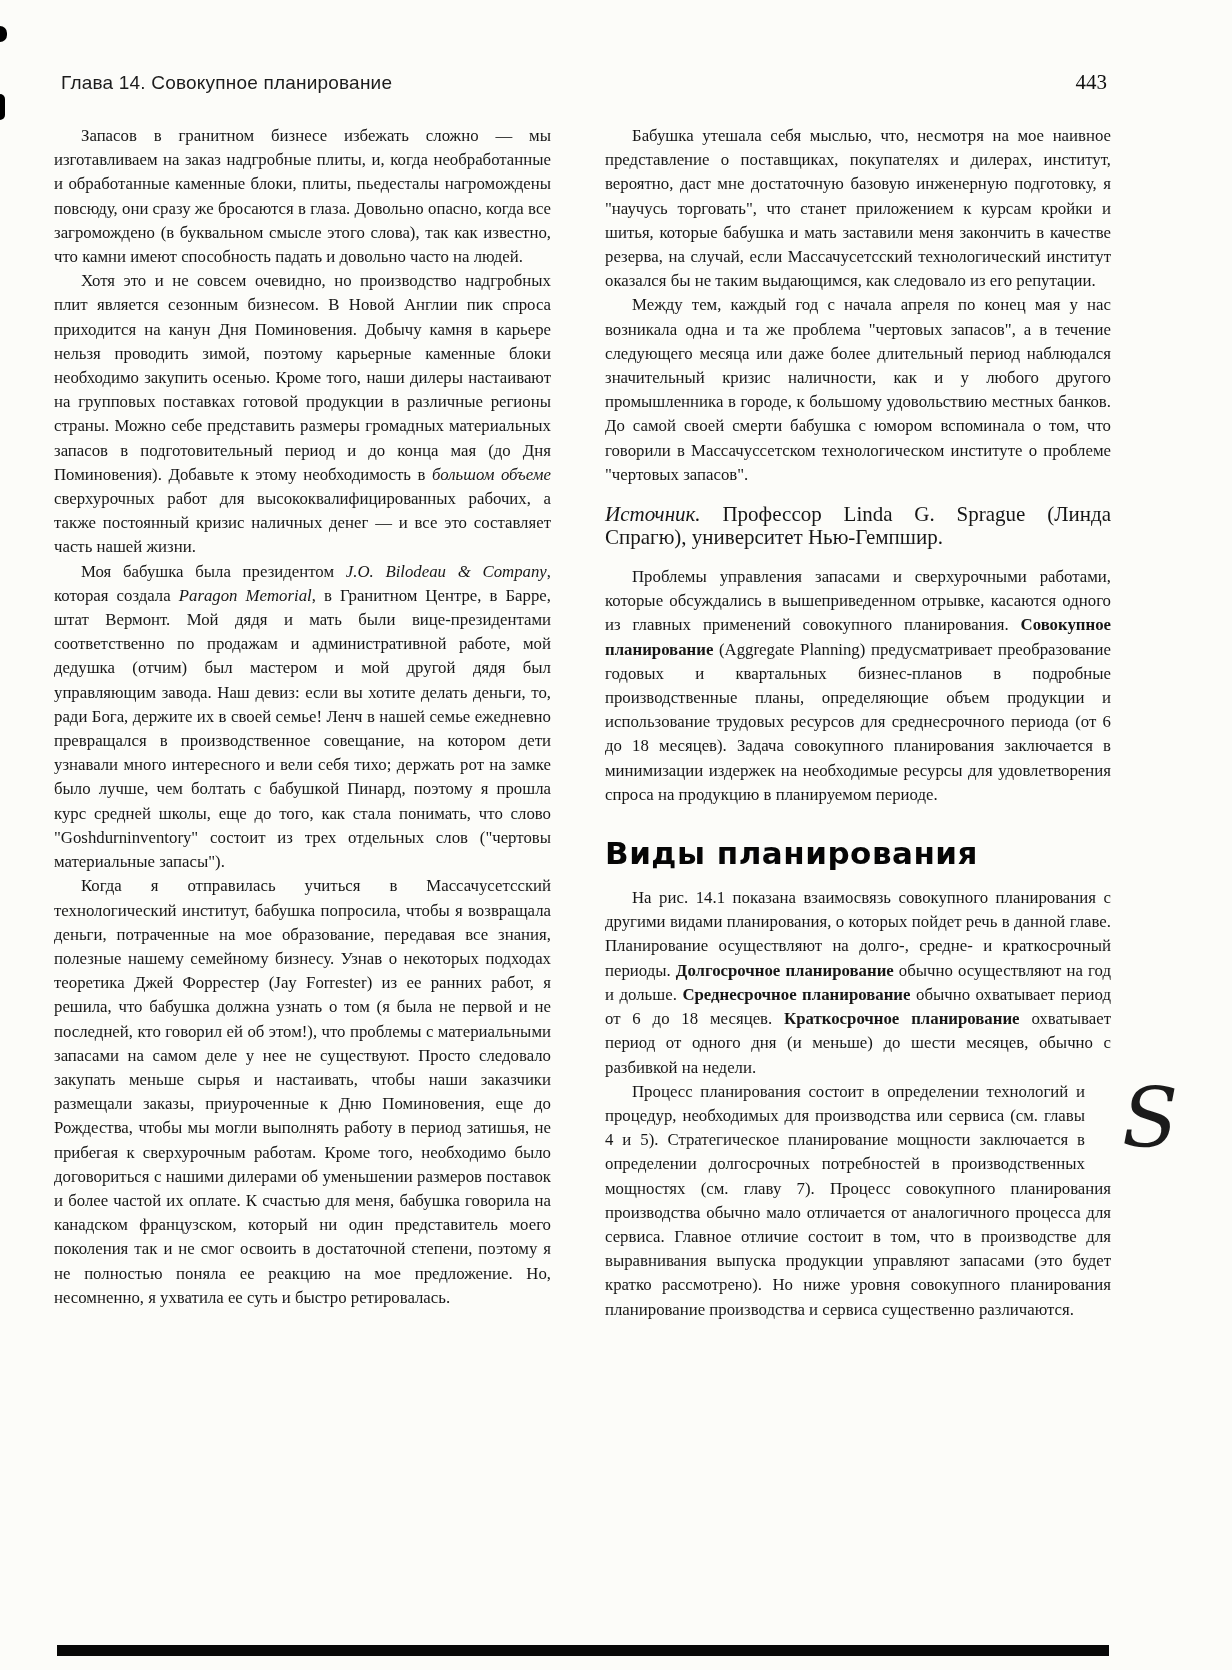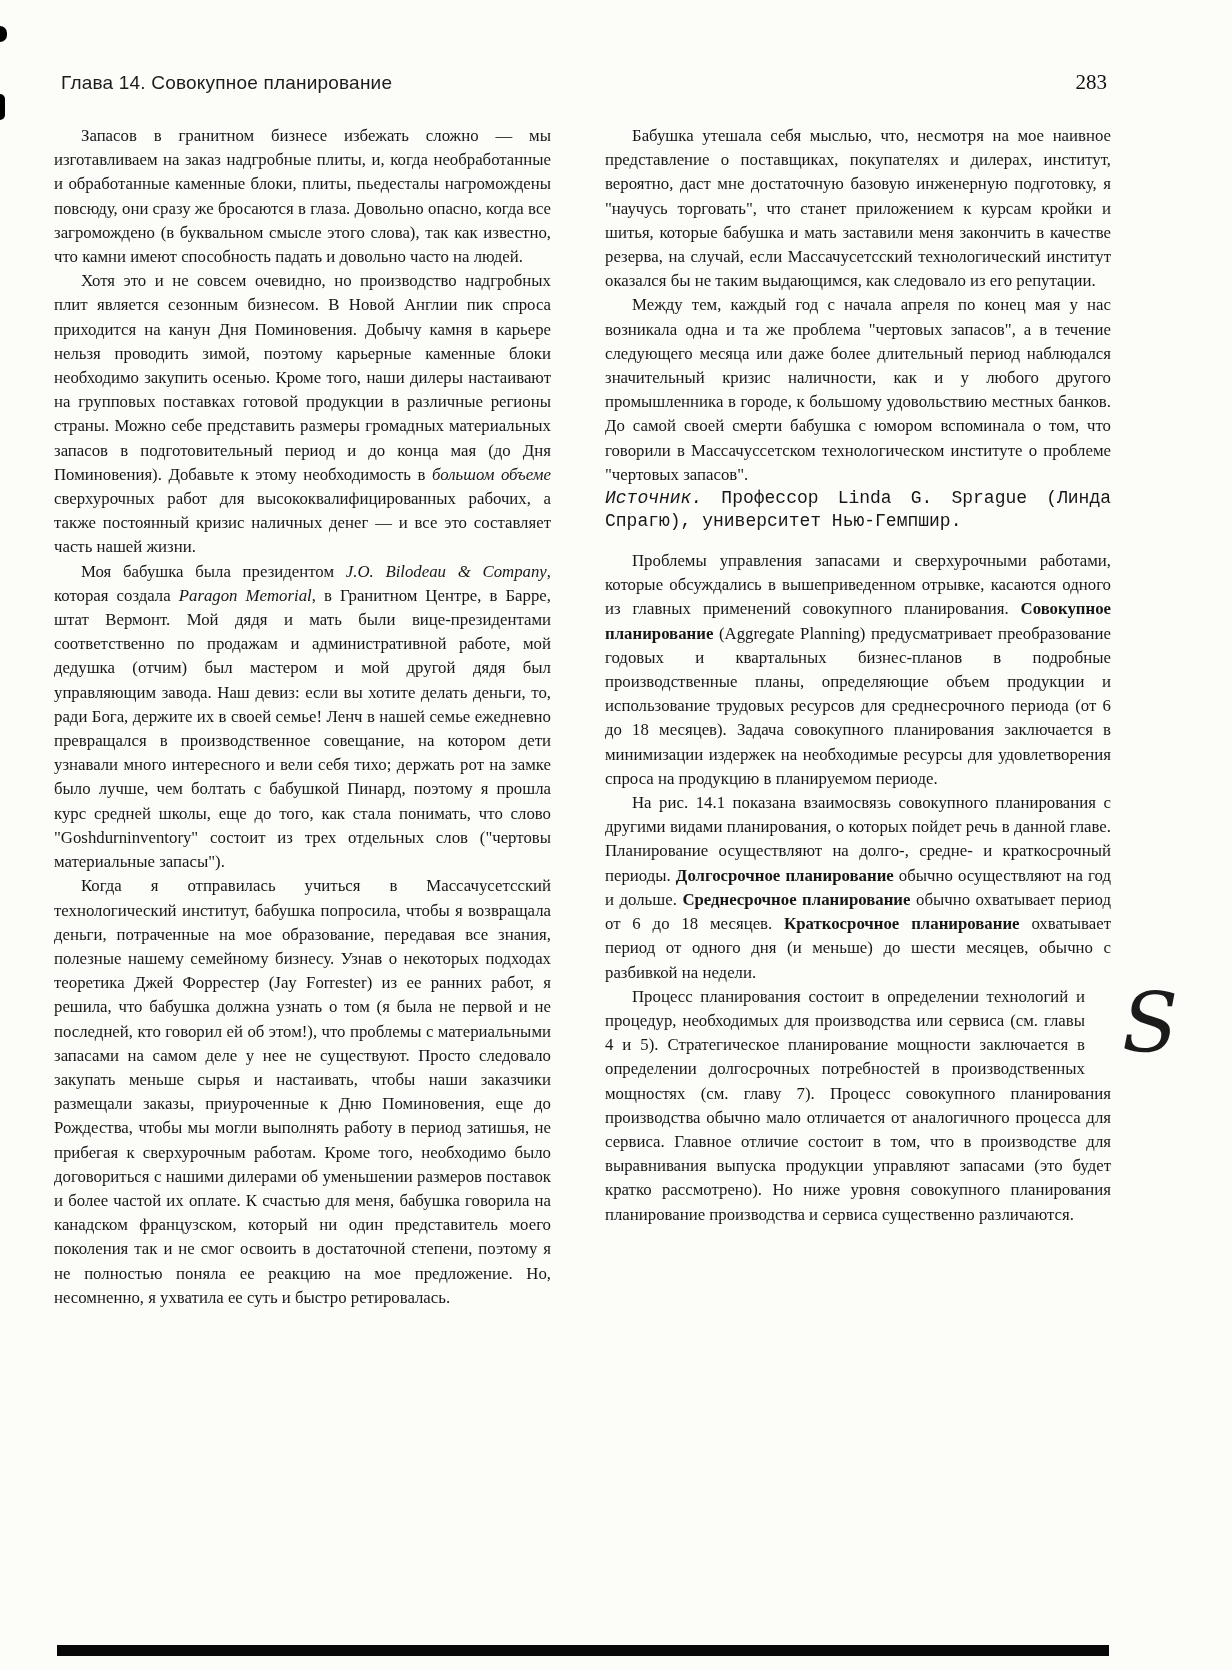--- a/index.html
+++ b/index.html
@@ -23,21 +23,21 @@
   .page-number { font-size: 21px; color: #111; }
 
   .column { position: absolute; top: 124px; }
   .column.left  { left: 54px;  width: 497px; }
   .column.right { left: 605px; width: 506px; }
 
   p.body-paragraph {
     margin: 0; font-size: 16.8px; line-height: 24.2px;
     text-align: justify; text-indent: 27px; color: var(--ink, #161616);
   }
-  p.source { text-indent: 0; font-size: 18px; line-height: 23px; margin-top: 0; font-family: Liberation Mono, monospace; }
+  p.source { text-indent: 0; font-size: 21px; line-height: 23px; margin-top: 16px; }
   p.gap-top { margin-top: 16px; }
 
   .italic { font-style: italic; }
   .bold { font-weight: bold; }
 
   h2.section-heading {
     margin: 28px 0 15px; font-family: "DejaVu Sans", "Liberation Sans", sans-serif;
     font-weight: 900; font-size: 31px; letter-spacing: 0.5px; color: #060606;
   }
 
@@ -59,32 +59,33 @@
 </style>
 </head>
 <body>
 
 <div class="page">
   <div class="scan-mark mark-1"></div>
   <div class="scan-mark mark-2"></div>
 
   <header class="running-head">
     <span class="chapter-title">Глава 14. Совокупное планирование</span>
-    <span class="page-number">283</span>
+    <span class="page-number">443</span>
   </header>
 
   <section id="col-left" class="column left">
       <p class="body-paragraph"><span>Запасов в гранитном бизнесе избежать сложно — мы изготавливаем на заказ надгробные плиты, и, когда необработанные и обработанные каменные блоки, плиты, пьедесталы нагромождены повсюду, они сразу же бросаются в глаза. Довольно опасно, когда все загромождено (в буквальном смысле этого слова), так как известно, что камни имеют способность падать и довольно часто на людей.</span></p>
       <p class="body-paragraph"><span>Хотя это и не совсем очевидно, но производство надгробных плит является сезонным бизнесом. В Новой Англии пик спроса приходится на канун Дня Поминовения. Добычу камня в карьере нельзя проводить зимой, поэтому карьерные каменные блоки необходимо закупить осенью. Кроме того, наши дилеры настаивают на групповых поставках готовой продукции в различные регионы страны. Можно себе представить размеры громадных материальных запасов в подготовительный период и до конца мая (до Дня Поминовения). Добавьте к этому необходимость в </span><span class="italic">большом объеме</span><span> сверхурочных работ для высококвалифицированных рабочих, а также постоянный кризис наличных денег — и все это составляет часть нашей жизни.</span></p>
       <p class="body-paragraph"><span>Моя бабушка была президентом </span><span class="italic">J.O. Bilodeau &amp; Company</span><span>, которая создала </span><span class="italic">Paragon Memorial</span><span>, в Гранитном Центре, в Барре, штат Вермонт. Мой дядя и мать были вице-президентами соответственно по продажам и административной работе, мой дедушка (отчим) был мастером и мой другой дядя был управляющим завода. Наш девиз: если вы хотите делать деньги, то, ради Бога, держите их в своей семье! Ленч в нашей семье ежедневно превращался в производственное совещание, на котором дети узнавали много интересного и вели себя тихо; держать рот на замке было лучше, чем болтать с бабушкой Пинард, поэтому я прошла курс средней школы, еще до того, как стала понимать, что слово "Goshdurninventory" состоит из трех отдельных слов ("чертовы материальные запасы").</span></p>
       <p class="body-paragraph"><span>Когда я отправилась учиться в Массачусетсский технологический институт, бабушка попросила, чтобы я возвращала деньги, потраченные на мое образование, передавая все знания, полезные нашему семейному бизнесу. Узнав о некоторых подходах теоретика Джей Форрестер (Jay Forrester) из ее ранних работ, я решила, что бабушка должна узнать о том (я была не первой и не последней, кто говорил ей об этом!), что проблемы с материальными запасами на самом деле у нее не существуют. Просто следовало закупать меньше сырья и настаивать, чтобы наши заказчики размещали заказы, приуроченные к Дню Поминовения, еще до Рождества, чтобы мы могли выполнять работу в период затишья, не прибегая к сверхурочным работам. Кроме того, необходимо было договориться с нашими дилерами об уменьшении размеров поставок и более частой их оплате. К счастью для меня, бабушка говорила на канадском французском, который ни один представитель моего поколения так и не смог освоить в достаточной степени, поэтому я не полностью поняла ее реакцию на мое предложение. Но, несомненно, я ухватила ее суть и быстро ретировалась.</span></p>
     </section>
   <section id="col-right" class="column right">
       <p class="body-paragraph"><span>Бабушка утешала себя мыслью, что, несмотря на мое наивное представление о поставщиках, покупателях и дилерах, институт, вероятно, даст мне достаточную базовую инженерную подготовку, я "научусь торговать", что станет приложением к курсам кройки и шитья, которые бабушка и мать заставили меня закончить в качестве резерва, на случай, если Массачусетсский технологический институт оказался бы не таким выдающимся, как следовало из его репутации.</span></p>
       <p class="body-paragraph"><span>Между тем, каждый год с начала апреля по конец мая у нас возникала одна и та же проблема "чертовых запасов", а в течение следующего месяца или даже более длительный период наблюдался значительный кризис наличности, как и у любого другого промышленника в городе, к большому удовольствию местных банков. До самой своей смерти бабушка с юмором вспоминала о том, что говорили в Массачуссетском технологическом институте о проблеме "чертовых запасов".</span></p>
       <p class="body-paragraph source"><span class="italic">Источник.</span><span> Профессор Linda G. Sprague (Линда Спрагю), университет Нью-Гемпшир.</span></p>
       <p class="body-paragraph gap-top"><span>Проблемы управления запасами и сверхурочными работами, которые обсуждались в вышеприведенном отрывке, касаются одного из главных применений совокупного планирования. </span><span class="bold">Совокупное планирование</span><span> (Aggregate Planning) предусматривает преобразование годовых и квартальных бизнес-планов в подробные производственные планы, определяющие объем продукции и использование трудовых ресурсов для среднесрочного периода (от 6 до 18 месяцев). Задача совокупного планирования заключается в минимизации издержек на необходимые ресурсы для удовлетворения спроса на продукцию в планируемом периоде.</span></p>
+      <h2 class="section-heading">Виды планирования</h2>
       <p class="body-paragraph"><span>На рис. 14.1 показана взаимосвязь совокупного планирования с другими видами планирования, о которых пойдет речь в данной главе. Планирование осуществляют на долго-, средне- и краткосрочный периоды. </span><span class="bold">Долгосрочное планирование</span><span> обычно осуществляют на год и дольше. </span><span class="bold">Среднесрочное планирование</span><span> обычно охватывает период от 6 до 18 месяцев. </span><span class="bold">Краткосрочное планирование</span><span> охватывает период от одного дня (и меньше) до шести месяцев, обычно с разбивкой на недели.</span></p>
       <p class="body-paragraph"><span class="margin-glyph">S</span><span>Процесс планирования состоит в определении технологий и процедур, необходимых для производства или сервиса (см. главы 4 и 5). Стратегическое планирование мощности заключается в определении долгосрочных потребностей в производственных мощностях (см. главу 7). Процесс совокупного планирования производства обычно мало отличается от аналогичного процесса для сервиса. Главное отличие состоит в том, что в производстве для выравнивания выпуска продукции управляют запасами (это будет кратко рассмотрено). Но ниже уровня совокупного планирования планирование производства и сервиса существенно различаются.</span></p>
     </section>
 
   <div class="bottom-rule"></div>
 </div>
 
 </body></html>

